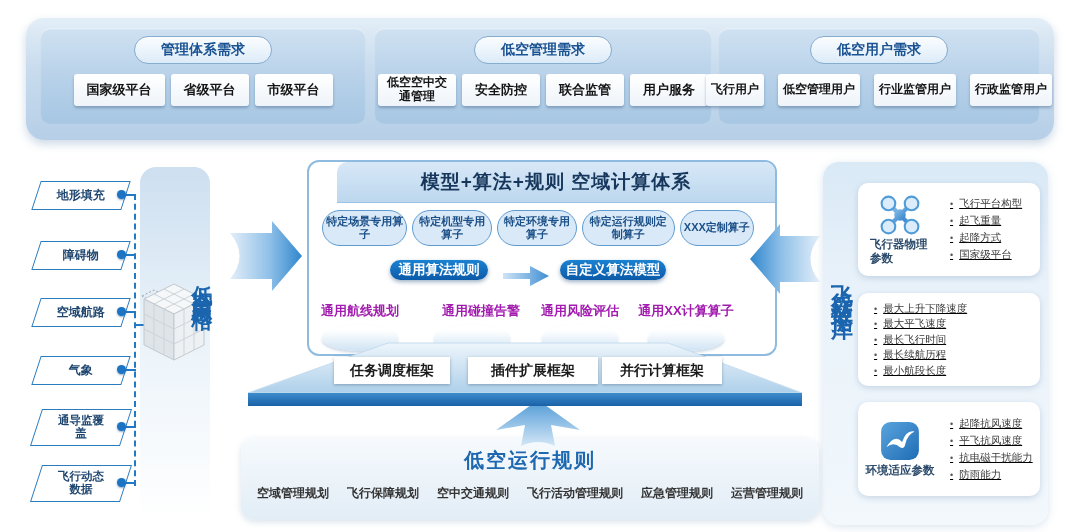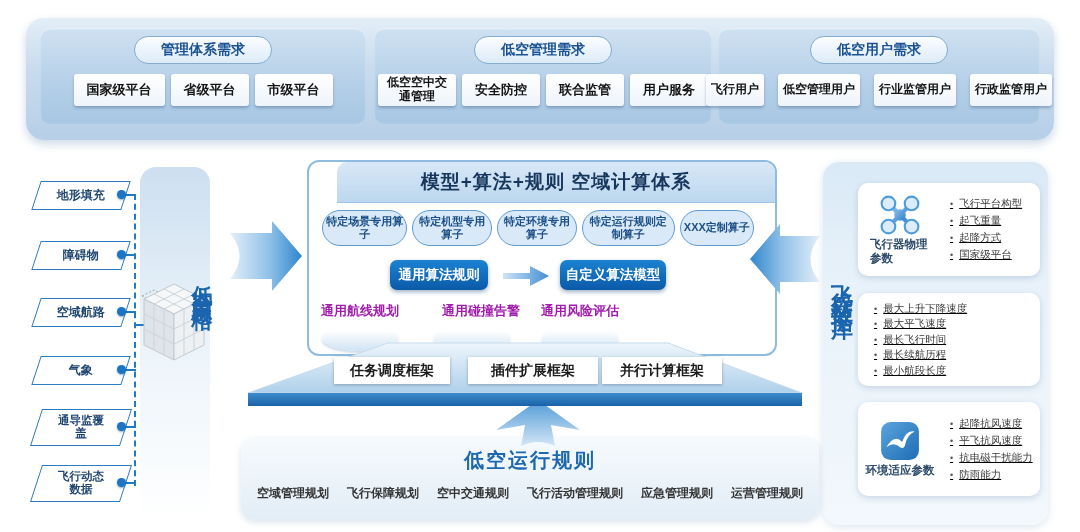--- a/index.html
+++ b/index.html
@@ -46,21 +46,21 @@
   
   .center-panel{left:307px;top:160px;width:438px;height:192px;background:#fff;
     border:2px solid #8ebbdf;border-radius:12px;z-index:1;padding-left:28px;}
   .center-title{height:40px;border-radius:10px 10px 0 0;border-bottom:1px solid #9dc3e6;
     background:linear-gradient(180deg,#d8e8f7,#bcd7ee);display:flex;align-items:center;justify-content:center;
     font-size:19px;font-weight:bold;color:#16365c;letter-spacing:1px;}
   .op-row{left:322px;top:210px;width:432px;display:flex;gap:5px;justify-content:center;z-index:2;}
   .op-pill{background:#d9e9f8;border:1.5px solid #5e9bd3;border-radius:18px;color:#1b4f87;
     font-size:11px;font-weight:bold;text-align:center;display:flex;align-items:center;justify-content:center;
     height:34px;line-height:1.2;padding:0 3px;}
-  .dark-pill{position:absolute;height:30px;border-radius:7px;z-index:2;
+  .dark-pill{position:absolute;height:20px;border-radius:13px;z-index:2;
     background:linear-gradient(180deg,#1b82d2,#0b5aa8);box-shadow:0 2px 4px rgba(10,60,110,.4);
     color:#fff;font-size:13.5px;font-weight:bold;display:flex;align-items:center;justify-content:center;white-space:nowrap;}
   .module{position:absolute;top:302px;text-align:center;font-size:13px;font-weight:bold;color:#a21caf;z-index:2;white-space:nowrap;}
   .disc{margin:5px auto 0;width:76px;height:26px;border-radius:50%;
     background:linear-gradient(180deg,#ffffff 20%,#cfe3f4);box-shadow:0 2px 3px rgba(100,140,180,.35);}
   .fw{position:absolute;top:357px;height:27px;background:#fff;z-index:5;
     box-shadow:0 1px 3px rgba(60,90,120,.45);font-size:14px;font-weight:bold;color:#1b1b1b;
     display:flex;align-items:center;justify-content:center;white-space:nowrap;}
 
   
@@ -233,20 +233,23 @@
   <div class="dark-pill" style="left:560px;top:260px;width:106px;">自定义算法模型</div>
 
   <div class="module" style="left:314px;width:92px;">
     <span>通用航线规划</span><div class="disc"></div>
   </div>
   <div class="module" style="left:424px;width:96px;text-align:right;">
     <span>通用碰撞告警</span><div class="disc"></div>
   </div>
   <div class="module" style="left:534px;width:92px;">
     <span>通用风险评估</span><div class="disc"></div>
+  </div>
+  <div class="module" style="left:630px;width:112px;">
+    <span>通用XX计算算子</span><div class="disc"></div>
   </div>
 
   <svg class="abs" style="left:240px;top:340px;z-index:4;" width="570" height="70" viewBox="0 0 570 70">
     <defs>
       <linearGradient id="gPT" x1="0" y1="0" x2="0" y2="1">
         <stop offset="0" stop-color="#edf5fb"></stop>
           <stop offset="1" stop-color="#aed0ea"></stop>
       </linearGradient>
       <linearGradient id="gPF" x1="0" y1="0" x2="0" y2="1">
         <stop offset="0" stop-color="#3d8ccc"></stop>

